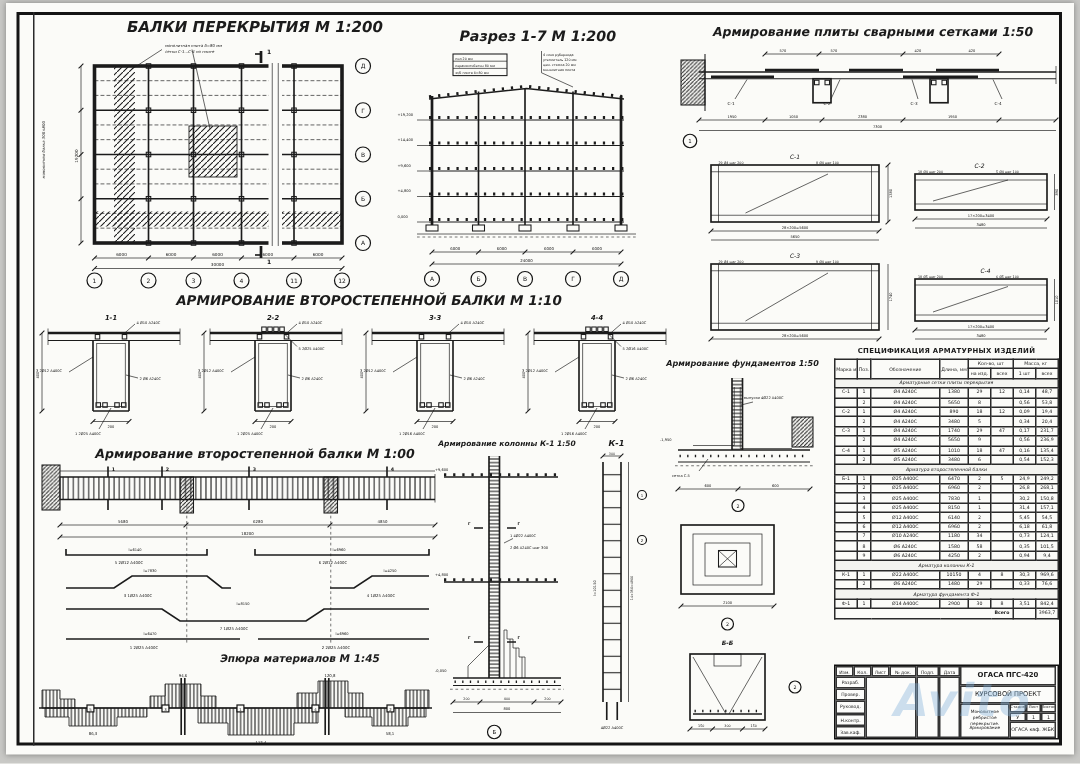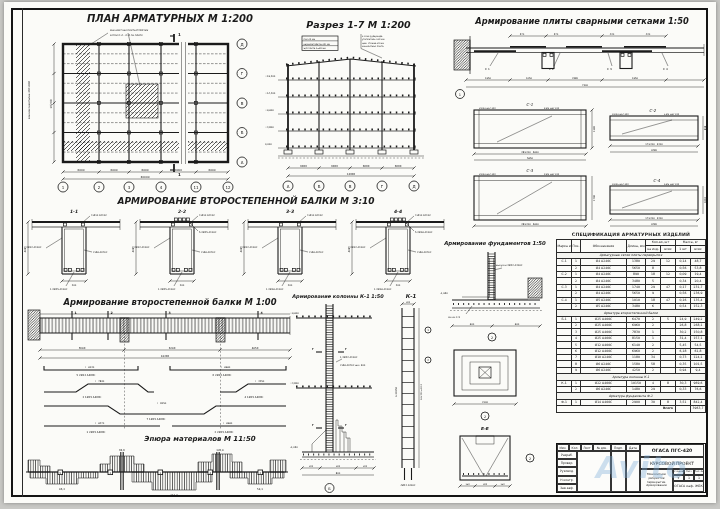--- a/index.html
+++ b/index.html
@@ -71,26 +71,26 @@
         <line x1="-1.6" y1="1.6" x2="1.6" y2="-1.6" stroke="#111" stroke-width=".6"></line>
       </g>
   <rect id="colsq" x="-1.5" y="-1.5" width="3" height="3" fill="#111" stroke="none"></rect>
 </defs>
 </svg>
 
 <div class="sheet"></div>
 <div class="frame"></div>
 <div class="mline"></div>
 
-<div class="ttl" style="left:70px;top:13px;width:200px;font-size:10px">ПЛАН АРМАТУРНЫХ М 1:200</div>
+<div class="ttl" style="left:70px;top:13px;width:200px;font-size:10px">БАЛКИ ПЕРЕКРЫТИЯ М 1:200</div>
 <div class="ttl" style="left:276px;top:19px;width:165px;font-size:9.5px">Разрез 1-7 М 1:200</div>
 <div class="ttl" style="left:456px;top:16px;width:252px;font-size:8.3px">Армирование плиты сварными сетками 1:50</div>
-<div class="ttl" style="left:98px;top:196px;width:296px;font-size:9px">АРМИРОВАНИЕ ВТОРОСТЕПЕННОЙ БАЛКИ М 3:10</div>
+<div class="ttl" style="left:98px;top:196px;width:296px;font-size:9px">АРМИРОВАНИЕ ВТОРОСТЕПЕННОЙ БАЛКИ М 1:10</div>
 <div class="ttl" style="left:48px;top:297px;width:244px;font-size:8.4px">Армирование второстепенной балки М 1:00</div>
-<div class="ttl" style="left:118px;top:435px;width:164px;font-size:7px">Эпюра материалов М 11:50</div>
+<div class="ttl" style="left:118px;top:435px;width:164px;font-size:7px">Эпюра материалов М 1:45</div>
 <div class="ttl" style="left:282px;top:293px;width:112px;font-size:5px">Армирование колонны К-1 1:50</div>
 <div class="ttl" style="left:396px;top:293px;width:30px;font-size:5.5px">К-1</div>
 <div class="ttl" style="left:436px;top:240px;width:118px;font-size:5.4px">Армирование фундаментов 1:50</div>
 
 <svg style="left:22px;top:24px" width="238" height="170" viewBox="0 0 238 170">
   <g>
     <rect x="41" y="20" width="165" height="118" class="wall"></rect>
     <line x1="77" y1="20" x2="77" y2="138" class="med"></line>
       <line x1="107" y1="20" x2="107" y2="138" class="med"></line>
     <line x1="139" y1="20" x2="139" y2="138" class="med"></line>

